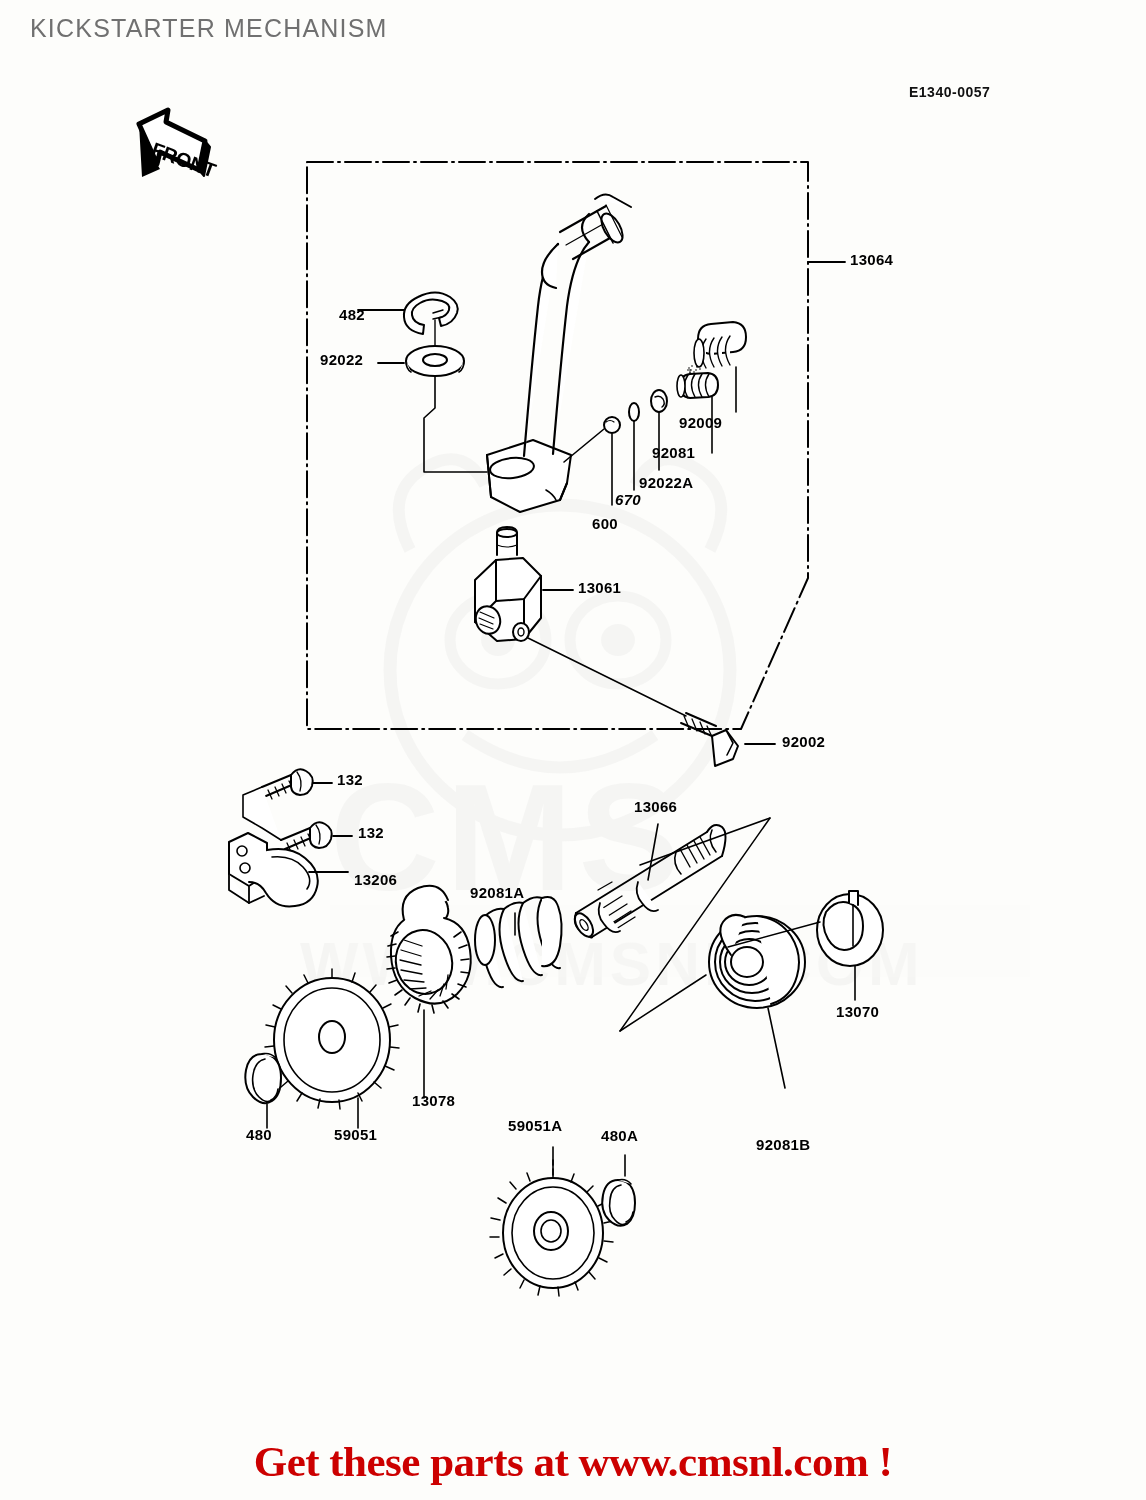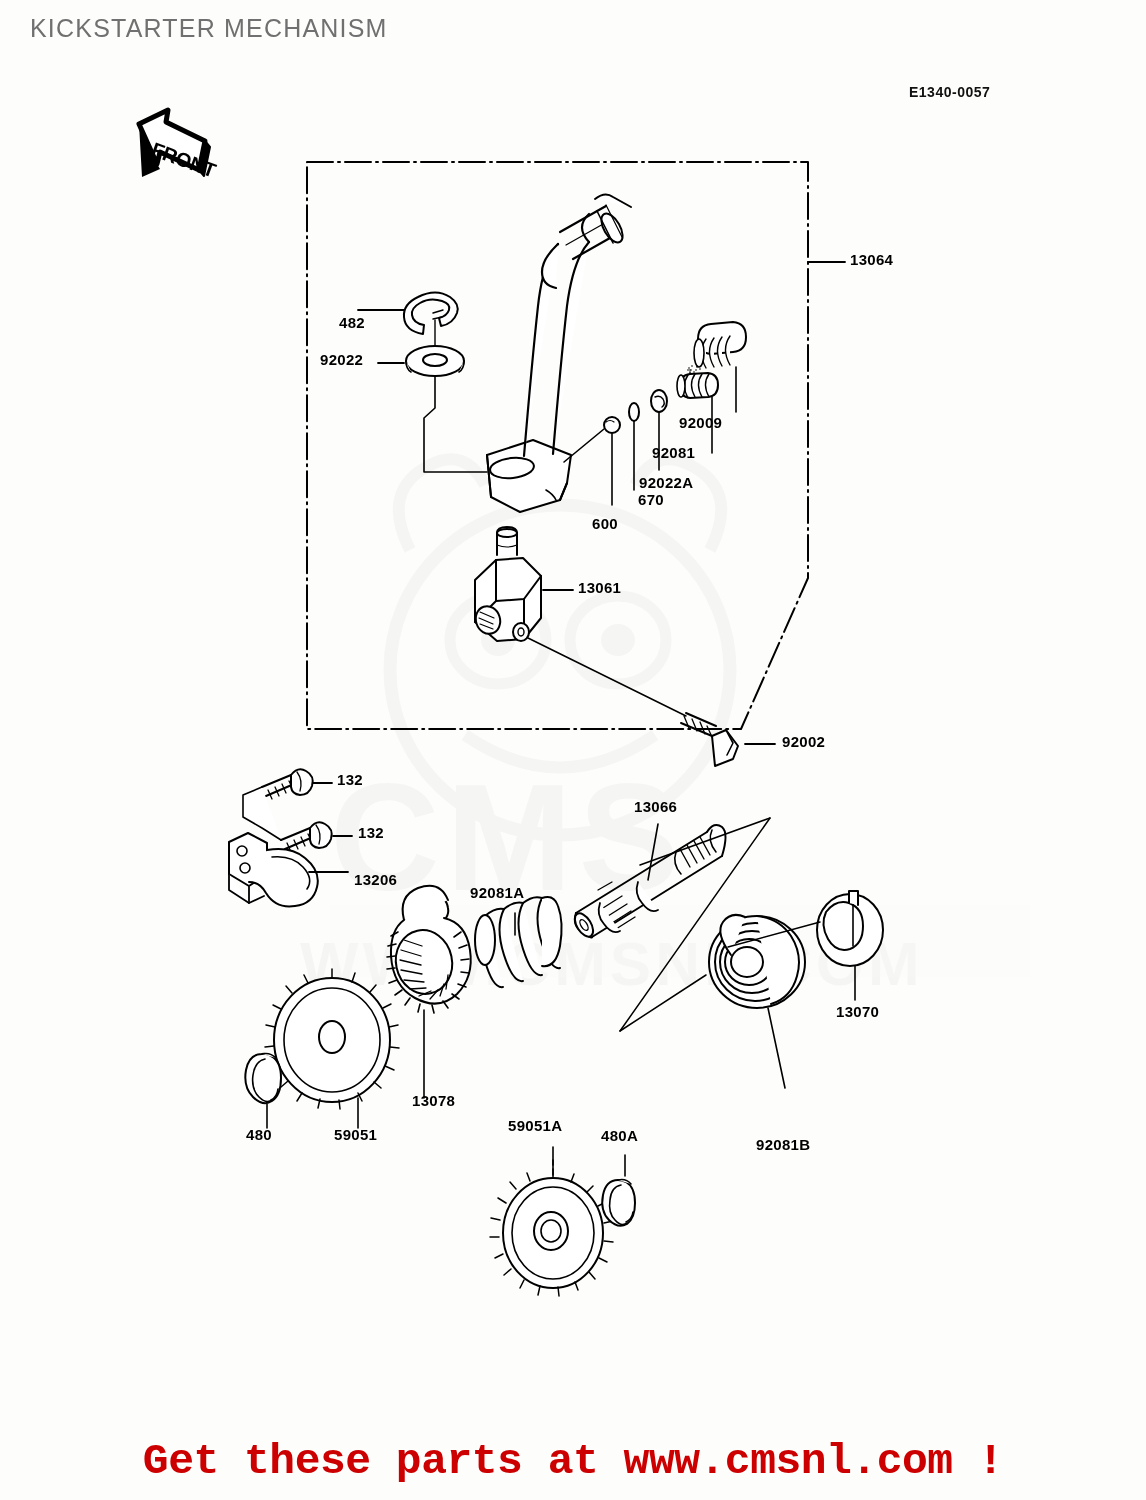--- a/index.html
+++ b/index.html
@@ -15,21 +15,21 @@
     white-space:nowrap;
   }
   .ref-code{
     position:absolute;left:909px;top:84px;
     font-size:14px;font-weight:bold;color:#111;letter-spacing:0.5px;
     font-family:"Liberation Sans", sans-serif;white-space:nowrap;
   }
   .footer-cta{
     position:absolute;left:0;right:0;top:1437px;text-align:center;
     font-size:43px;font-weight:bold;color:#cc0000;
-    font-family:Liberation Mono, monospace;
+    font-family:Liberation Serif, serif;
     letter-spacing:-0.5px;white-space:nowrap;
   }
   .callout{
     position:absolute;font-size:15px;font-weight:bold;color:#000;
     font-family:"Liberation Sans", sans-serif;white-space:nowrap;
     letter-spacing:0.3px;
   }
   svg{position:absolute;left:0;top:0;overflow:visible;}
   .ln{stroke:#000;fill:none;}
   .wm{opacity:0.075;}
@@ -343,26 +343,26 @@
         <path d="M618 1180 q-12 0 -15 15 q-3 16 6 25 q9 9 18 4 q8 -6 8 -21 q0 -16 -9 -21
                  q-4 -2 -8 -2 Z" fill="#fff" stroke="#000" stroke-width="2"></path>
         <path d="M621 1185 q-10 2 -11 15 q-2 13 5 20 q6 7 12 3" stroke-width="1.6"></path>
         <path d="M618 1180 q8 -2 13 4 M626 1222 q6 -3 7 -10" stroke-width="1.6"></path>
       </g>
       <path d="M625 1176 L625 1155" stroke-width="1.6"></path>
 
     </g>
   </svg>
 
-  <div class="callout" style="left:339px;top:314px;">482</div>
+  <div class="callout" style="left:339px;top:306px;">482</div>
   <div class="callout" style="left:320px;top:351px;">92022</div>
   <div class="callout" style="left:679px;top:414px;">92009</div>
   <div class="callout" style="left:652px;top:444px;">92081</div>
   <div class="callout" style="left:639px;top:474px;">92022A</div>
-  <div class="callout" style="left:638px;top:491px;">670</div>
+  <div class="callout" style="left:615px;top:491px;font-style:italic;">670</div>
   <div class="callout" style="left:592px;top:515px;">600</div>
   <div class="callout" style="left:850px;top:251px;">13064</div>
   <div class="callout" style="left:578px;top:579px;">13061</div>
   <div class="callout" style="left:782px;top:733px;">92002</div>
   <div class="callout" style="left:337px;top:771px;">132</div>
   <div class="callout" style="left:358px;top:824px;">132</div>
   <div class="callout" style="left:354px;top:871px;">13206</div>
   <div class="callout" style="left:470px;top:884px;">92081A</div>
   <div class="callout" style="left:634px;top:798px;">13066</div>
   <div class="callout" style="left:836px;top:1003px;">13070</div>

